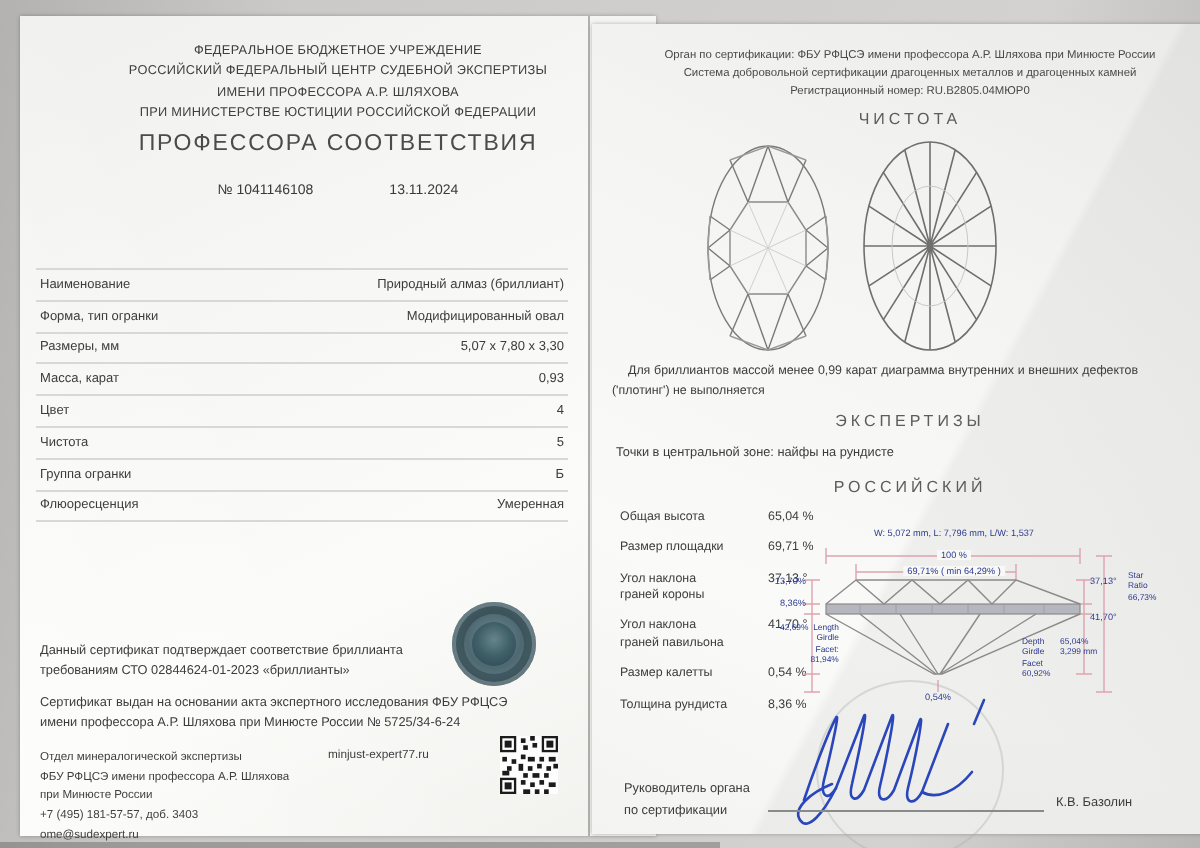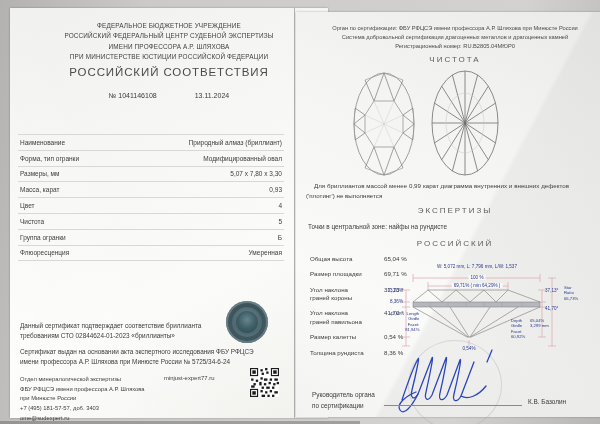--- a/index.html
+++ b/index.html
@@ -102,21 +102,21 @@
   <div class="page left">
     <div class="shade"></div>
 
     <div class="abs center org">
       <div>ФЕДЕРАЛЬНОЕ БЮДЖЕТНОЕ УЧРЕЖДЕНИЕ</div>
       <div>РОССИЙСКИЙ ФЕДЕРАЛЬНЫЙ ЦЕНТР СУДЕБНОЙ ЭКСПЕРТИЗЫ</div>
       <div>ИМЕНИ ПРОФЕССОРА А.Р. ШЛЯХОВА</div>
       <div>ПРИ МИНИСТЕРСТВЕ ЮСТИЦИИ РОССИЙСКОЙ ФЕДЕРАЦИИ</div>
     </div>
 
-    <div class="abs center cert-title">РОССИЙСКИЙ СООТВЕТСТВИЯ</div>
+    <div class="abs center cert-title">ПРОФЕССОРА СООТВЕТСТВИЯ</div>
 
     <div class="abs numline">
       <span>№ 1041146108</span>
       <span>13.11.2024</span>
     </div>
 
     <div class="abs dtable">
       <div class="trow">
         <span>Наименование</span>
         <span>Природный алмаз (бриллиант)</span>

